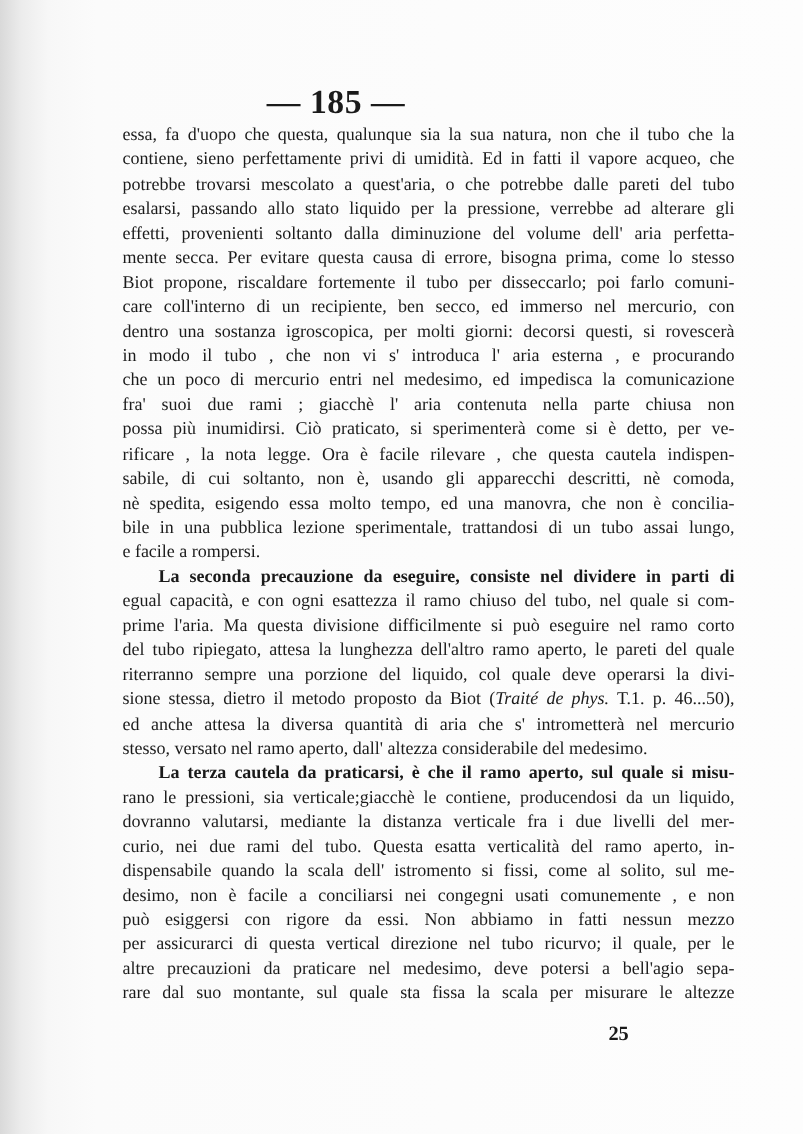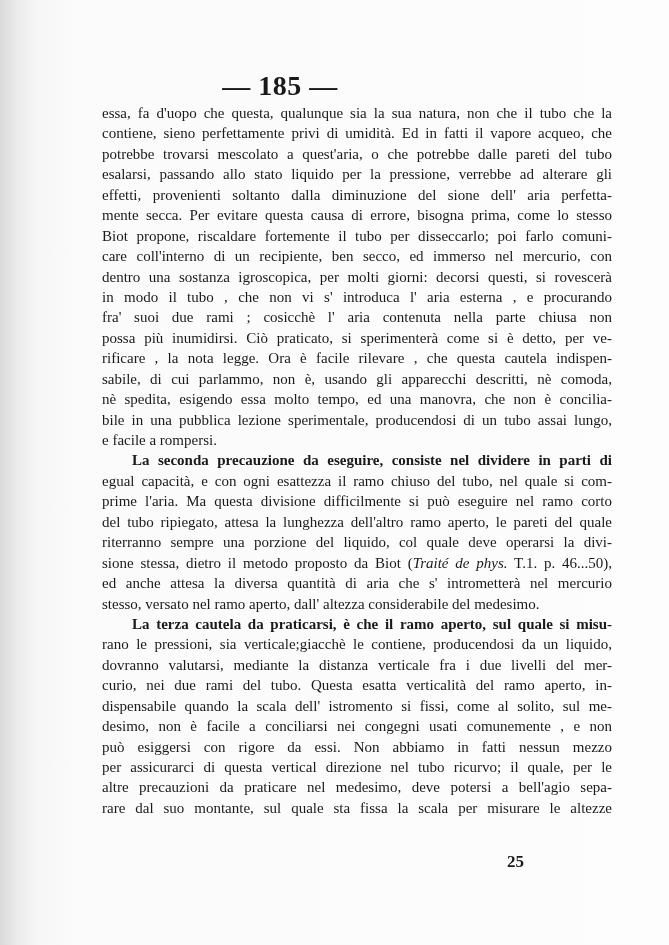--- a/index.html
+++ b/index.html
@@ -33,32 +33,33 @@
 </head>
 <body>
 
 <div class="page-number">— 185 —</div>
 
 <div class="text-block">
   <span class="line">essa, fa d'uopo che questa, qualunque sia la sua natura, non che il tubo che la</span>
   <span class="line">contiene, sieno perfettamente privi di umidità. Ed in fatti il vapore acqueo, che</span>
   <span class="line">potrebbe trovarsi mescolato a quest'aria, o che potrebbe dalle pareti del tubo</span>
   <span class="line">esalarsi, passando allo stato liquido per la pressione, verrebbe ad alterare gli</span>
-  <span class="line">effetti, provenienti soltanto dalla diminuzione del sione dell' aria perfetta-</span>
+  <span class="line">effetti, provenienti soltanto dalla diminuzione del volume dell' aria perfetta-</span>
   <span class="line">mente secca. Per evitare questa causa di errore, bisogna prima, come lo stesso</span>
   <span class="line">Biot propone, riscaldare fortemente il tubo per disseccarlo; poi farlo comuni-</span>
   <span class="line">care coll'interno di un recipiente, ben secco, ed immerso nel mercurio, con</span>
   <span class="line">dentro una sostanza igroscopica, per molti giorni: decorsi questi, si rovescerà</span>
   <span class="line">in modo il tubo , che non vi s' introduca l' aria esterna , e procurando</span>
-  <span class="line">fra' suoi due rami ; cosicchè l' aria contenuta nella parte chiusa non</span>
+  <span class="line">che un poco di mercurio entri nel medesimo, ed impedisca la comunicazione</span>
+  <span class="line">fra' suoi due rami ; giacchè l' aria contenuta nella parte chiusa non</span>
   <span class="line">possa più inumidirsi. Ciò praticato, si sperimenterà come si è detto, per ve-</span>
   <span class="line">rificare , la nota legge. Ora è facile rilevare , che questa cautela indispen-</span>
-  <span class="line">sabile, di cui parlammo, non è, usando gli apparecchi descritti, nè comoda,</span>
+  <span class="line">sabile, di cui soltanto, non è, usando gli apparecchi descritti, nè comoda,</span>
   <span class="line">nè spedita, esigendo essa molto tempo, ed una manovra, che non è concilia-</span>
-  <span class="line">bile in una pubblica lezione sperimentale, producendosi di un tubo assai lungo,</span>
+  <span class="line">bile in una pubblica lezione sperimentale, trattandosi di un tubo assai lungo,</span>
   <span class="line last">e facile a rompersi.</span>
   <span class="line indent">La seconda precauzione da eseguire, consiste nel dividere in parti di</span>
   <span class="line">egual capacità, e con ogni esattezza il ramo chiuso del tubo, nel quale si com-</span>
   <span class="line">prime l'aria. Ma questa divisione difficilmente si può eseguire nel ramo corto</span>
   <span class="line">del tubo ripiegato, attesa la lunghezza dell'altro ramo aperto, le pareti del quale</span>
   <span class="line">riterranno sempre una porzione del liquido, col quale deve operarsi la divi-</span>
   <span class="line"><span>sione stessa, dietro il metodo proposto da Biot (</span><i>Traité de phys.</i><span> T.1. p. 46...50),</span></span>
   <span class="line">ed anche attesa la diversa quantità di aria che s' intrometterà nel mercurio</span>
   <span class="line last">stesso, versato nel ramo aperto, dall' altezza considerabile del medesimo.</span>
   <span class="line indent">La terza cautela da praticarsi, è che il ramo aperto, sul quale si misu-</span>

